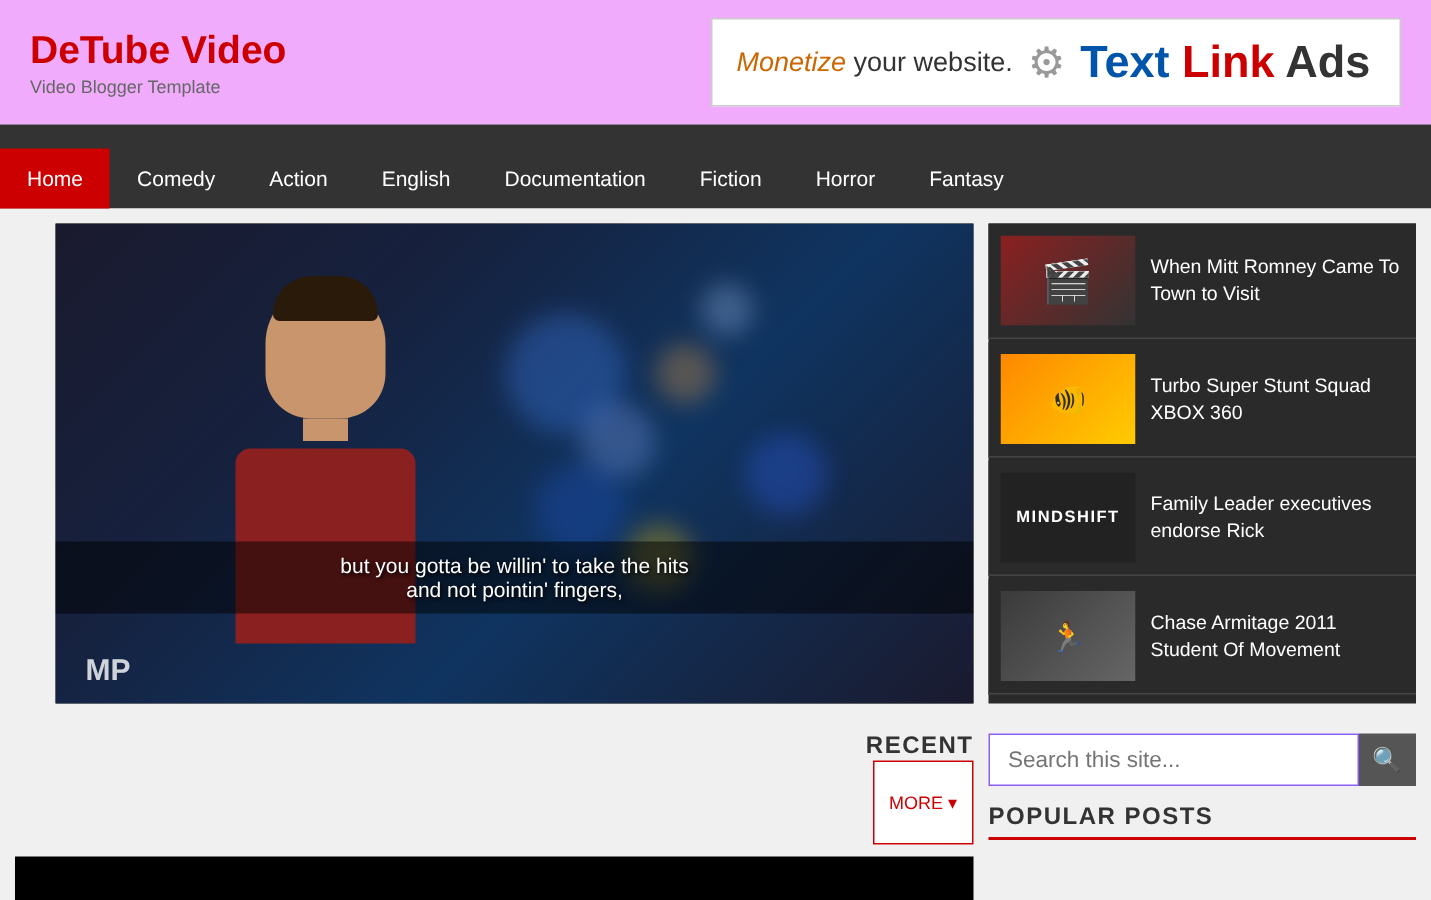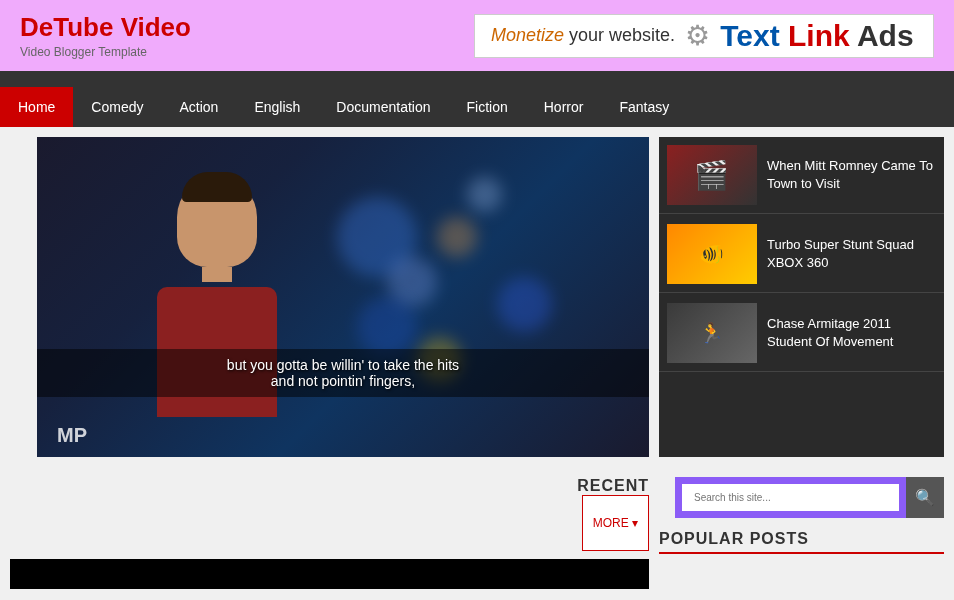--- a/index.html
+++ b/index.html
@@ -25,21 +25,21 @@
       color: #666;
       margin-top: 2px;
     }
     #ad-banner {
       border: 1px solid #ccc;
       padding: 8px 16px;
       display: flex;
       align-items: center;
       gap: 10px;
       background: #fff;
-      height: 44px;
+      height: 59px;
       width: 460px;
     }
     #ad-text {
       font-size: 18px;
       color: #333;
     }
     #ad-text span { color: #cc6600; font-style: italic; }
     #ad-brand {
       font-size: 30px;
       font-weight: bold;
@@ -287,24 +287,23 @@
       width: 100%;
     }
     #search-box {
       display: flex;
       gap: 0;
       margin-bottom: 12px;
     }
     #search-input {
       flex: 1;
       padding: 8px 12px;
-      border: 7px solid #8b5cf6;
-      font-size: 10px;
+      border: 1px solid #8b5cf6;
+      font-size: 15px;
       outline: none;
-      margin-left: 16px;
     }
     #search-button {
       background: #555;
       border: none;
       color: #fff;
       width: 38px;
       cursor: pointer;
       font-size: 16px;
     }
     #popular-label {
@@ -385,20 +384,26 @@
       <div class="sidebar-title">When Mitt Romney Came To Town to Visit</div>
     </div>
 
     <div class="sidebar-item">
       <div class="sidebar-thumb">
         <div class="thumb-xbox">🐠</div>
       </div>
       <div class="sidebar-title">Turbo Super Stunt Squad XBOX 360</div>
     </div>
 
+    <div class="sidebar-item">
+      <div class="sidebar-thumb">
+        <div class="thumb-mindshift">MINDSHIFT</div>
+      </div>
+      <div class="sidebar-title">Family Leader executives endorse Rick</div>
+    </div>
 
     <div class="sidebar-item">
       <div class="sidebar-thumb">
         <div class="thumb-chase">🏃</div>
       </div>
       <div class="sidebar-title">Chase Armitage 2011 Student Of Movement</div>
     </div>
 
   </div>
 </div>

